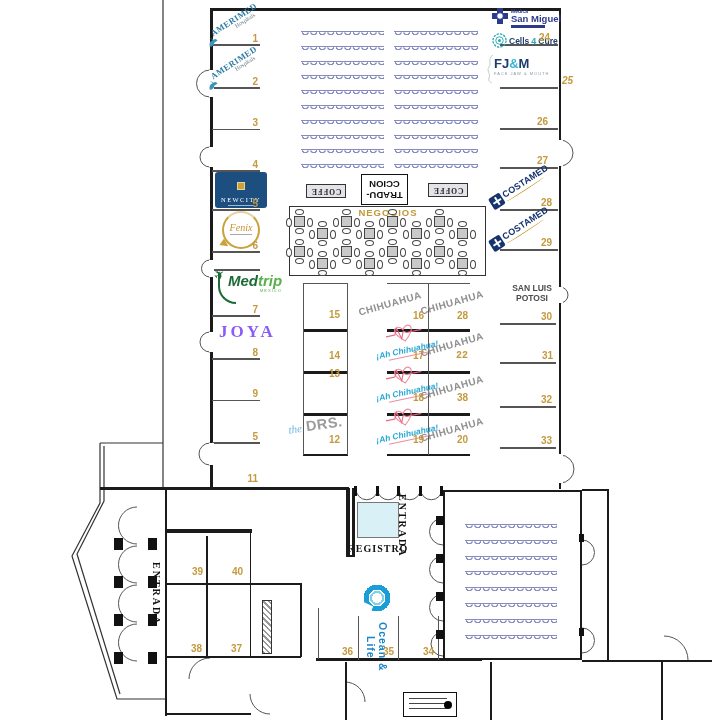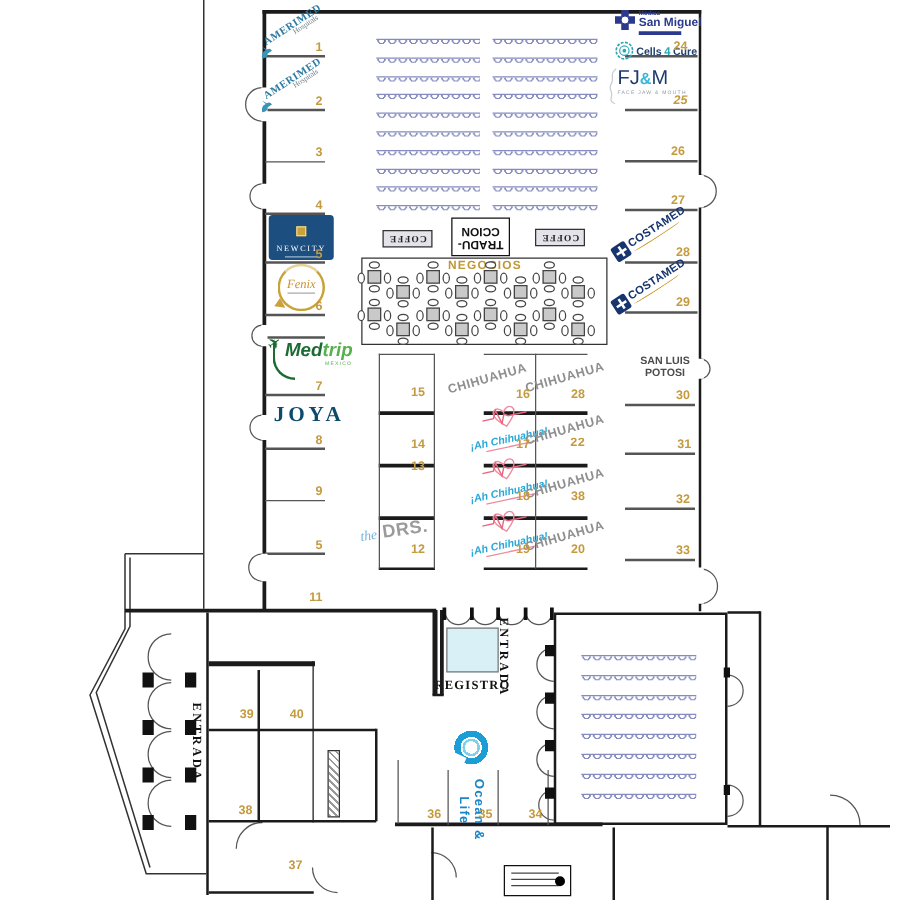--- a/index.html
+++ b/index.html
@@ -61,21 +61,21 @@
         margin:-1px 0 0 18px}
   .sanmiguel{position:absolute;left:492px;top:8px;display:flex;gap:3px;align-items:flex-start;z-index:5}
   .sm-pre{display:block;font-size:5px;font-weight:bold;color:#2b3a8c}
   .sm-name{display:block;font-size:9.5px;font-weight:bold;color:#2b3a8c;line-height:9px}
   .sm-bar{display:block;width:34px;height:3px;background:#2b3a8c;margin-top:2px}
   .cells{position:absolute;left:492px;top:33px;display:flex;align-items:center;gap:2px;z-index:5}
   .cells .t1,.cells .t3{font-size:8.5px;font-weight:bold;color:#23406e}
   .cells .t2{font-size:9px;font-weight:bold;color:#2aa8b5}
   .fjm{position:absolute;left:494px;top:54px;z-index:5}
   .fjm-face{position:absolute;left:-12px;top:0}
-  .fjm-fj,.fjm-m{font-size:16px;font-weight:normal;color:#1d3a6e}
+  .fjm-fj,.fjm-m{font-size:13px;font-weight:bold;color:#1d3a6e}
   .fjm-amp{font-size:13px;font-weight:bold;color:#37b6d9}
   .fjm-sub{font-size:4px;letter-spacing:1px;color:#8a98a8;margin-top:-1px}
   .costamed{position:absolute;display:flex;align-items:center;gap:2px;transform:rotate(-33deg);z-index:5}
   .cm-icon{width:13px;height:13px;background:#16356f;border-radius:2px;position:relative;flex:none}
   .cm-icon:before,.cm-icon:after{content:"";position:absolute;left:6px;top:2px;width:1.6px;height:9px;background:#fff}
   .cm-icon:after{transform:rotate(90deg)}
   .cm-name{font-size:9px;font-weight:bold;color:#16356f;letter-spacing:.2px;display:block}
   .cm-swoosh{display:block;width:44px;height:3px;border-bottom:1.6px solid #c9a23a;border-radius:50%}
   .newcity{position:absolute;left:215px;top:172px;width:52px;height:36px;background:#1d4e80;
         border-radius:3px;text-align:center;padding-top:4px;z-index:5}
@@ -93,21 +93,21 @@
         font-style:italic;font-size:10px;color:#c9912e}
   .fx-squiggle{position:relative;display:block;width:22px;height:1px;background:#aaa;margin:1px auto 0}
   .medtrip{position:absolute;left:216px;top:272px;z-index:5}
   .mt-plane{position:absolute;left:-2px;top:-5px;color:#1c6b34;font-size:13px;transform:rotate(-35deg)}
   .mt-med{font-size:15px;font-weight:bold;font-style:italic;color:#1c6b34;margin-left:12px}
   .mt-trip{font-size:15px;font-weight:bold;font-style:italic;color:#56b04b}
   .mt-sub{display:block;font-size:4px;letter-spacing:1px;color:#56b04b;margin-left:44px;margin-top:-2px}
   .mt-arc{position:absolute;left:2px;top:2px;width:18px;height:30px;border-left:2px solid #1c6b34;
         border-bottom:2px solid #1c6b34;border-radius:0 0 0 26px}
   .joya{position:absolute;left:219px;top:322px;font-family:"Liberation Serif",serif;font-weight:600;
-        font-size:17px;letter-spacing:3px;color:#0c4a6e;z-index:5}
+        font-size:17px;letter-spacing:3px;color:#8b5cf6;z-index:5}
   .thedrs{position:absolute;left:288px;top:416px;transform:rotate(-8deg);z-index:5;white-space:nowrap}
   .td-the{font-family:"Liberation Serif",serif;font-style:italic;font-size:11px;color:#74b6dc}
   .td-drs{font-size:14.5px;font-weight:bold;color:#9b9b9b;letter-spacing:.5px}
   .ahchi{position:absolute;width:72px;transform:rotate(-12deg);text-align:center;z-index:5}
   .ah-name{color:#29a8d8;font-weight:bold;font-style:italic;font-size:8.5px;margin-top:-3px;white-space:nowrap}
   .ah-sub{display:block;width:40px;height:1px;background:#ef8ba0;margin:1px auto 0}
   .ocean{position:absolute;left:360px;top:584px;width:34px;text-align:center;z-index:5}
   .oc-ring{display:inline-block;width:28px;height:28px;border-radius:50%;
         background:radial-gradient(circle at 50% 50%, #fff 0 5px, #7fd0ea 5px 7px, #fff 7px 8.5px,
         #1b9ed6 8.5px 13.5px, rgba(0,0,0,0) 13.5px)}
@@ -415,33 +415,33 @@
     <div class="bnum" style="left: 316px; top: 309px;">15</div>
     <div class="bnum" title="CHIHUAHUA" style="left: 400px; top: 310px;">16</div>
     <div class="bnum" title="¡Ah Chihuahua!" style="left: 400px; top: 350px;">17</div>
     <div class="bnum" title="¡Ah Chihuahua!" style="left: 400px; top: 392px;">18</div>
     <div class="bnum" title="¡Ah Chihuahua!" style="left: 400px; top: 434px;">19</div>
     <div class="bnum" title="CHIHUAHUA" style="left: 444px; top: 434px;">20</div>
     <div class="bnum" title="CHIHUAHUA" style="left: 444px; top: 392px;">38</div>
     <div class="bnum" title="CHIHUAHUA" style="left: 444px; top: 350px; font-family: Liberation Mono, monospace;">22</div>
     <div class="bnum" title="CHIHUAHUA" style="left: 444px; top: 310px;">28</div>
     <div class="bnum" title="Médica San Miguel / Cells4Cure" style="left: 526px; top: 32px;">24</div>
-    <div class="bnum" title="FJ&amp;M" style="left: 526px; top: 75px; font-style: italic;">25</div>
+    <div class="bnum" title="FJ&amp;M" style="left: 549px; top: 75px; font-style: italic;">25</div>
     <div class="bnum" style="left: 524px; top: 116px;">26</div>
     <div class="bnum" style="left: 524px; top: 155px;">27</div>
     <div class="bnum" title="COSTAMED" style="left: 528px; top: 197px;">28</div>
     <div class="bnum" title="COSTAMED" style="left: 528px; top: 237px;">29</div>
     <div class="bnum" title="SAN LUIS POTOSI" style="left: 528px; top: 311px;">30</div>
     <div class="bnum" style="left: 529px; top: 350px;">31</div>
     <div class="bnum" style="left: 528px; top: 394px;">32</div>
     <div class="bnum" style="left: 528px; top: 435px;">33</div>
     <div class="bnum" style="left: 410px; top: 646px;">34</div>
     <div class="bnum" title="Ocean &amp; Life" style="left: 370px; top: 646px;">35</div>
     <div class="bnum" style="left: 329px; top: 646px;">36</div>
-    <div class="bnum" style="left: 218px; top: 643px; margin-top: 44px;">37</div>
+    <div class="bnum" style="left: 218px; top: 643px;">37</div>
     <div class="bnum" style="left: 178px; top: 643px;">38</div>
     <div class="bnum" style="left: 179px; top: 566px;">39</div>
     <div class="bnum" style="left: 219px; top: 566px;">40</div>
     <div class="crow" style="left: 301px; top: 31px; width: 83px;"></div>
     <div class="crow" style="left: 301px; top: 45.8px; width: 83px;"></div>
     <div class="crow" style="left: 301px; top: 60.6px; width: 83px;"></div>
     <div class="crow" style="left: 301px; top: 75.4px; width: 83px;"></div>
     <div class="crow" style="left: 301px; top: 90.2px; width: 83px;"></div>
     <div class="crow" style="left: 301px; top: 105px; width: 83px;"></div>
     <div class="crow" style="left: 301px; top: 119.8px; width: 83px;"></div>

